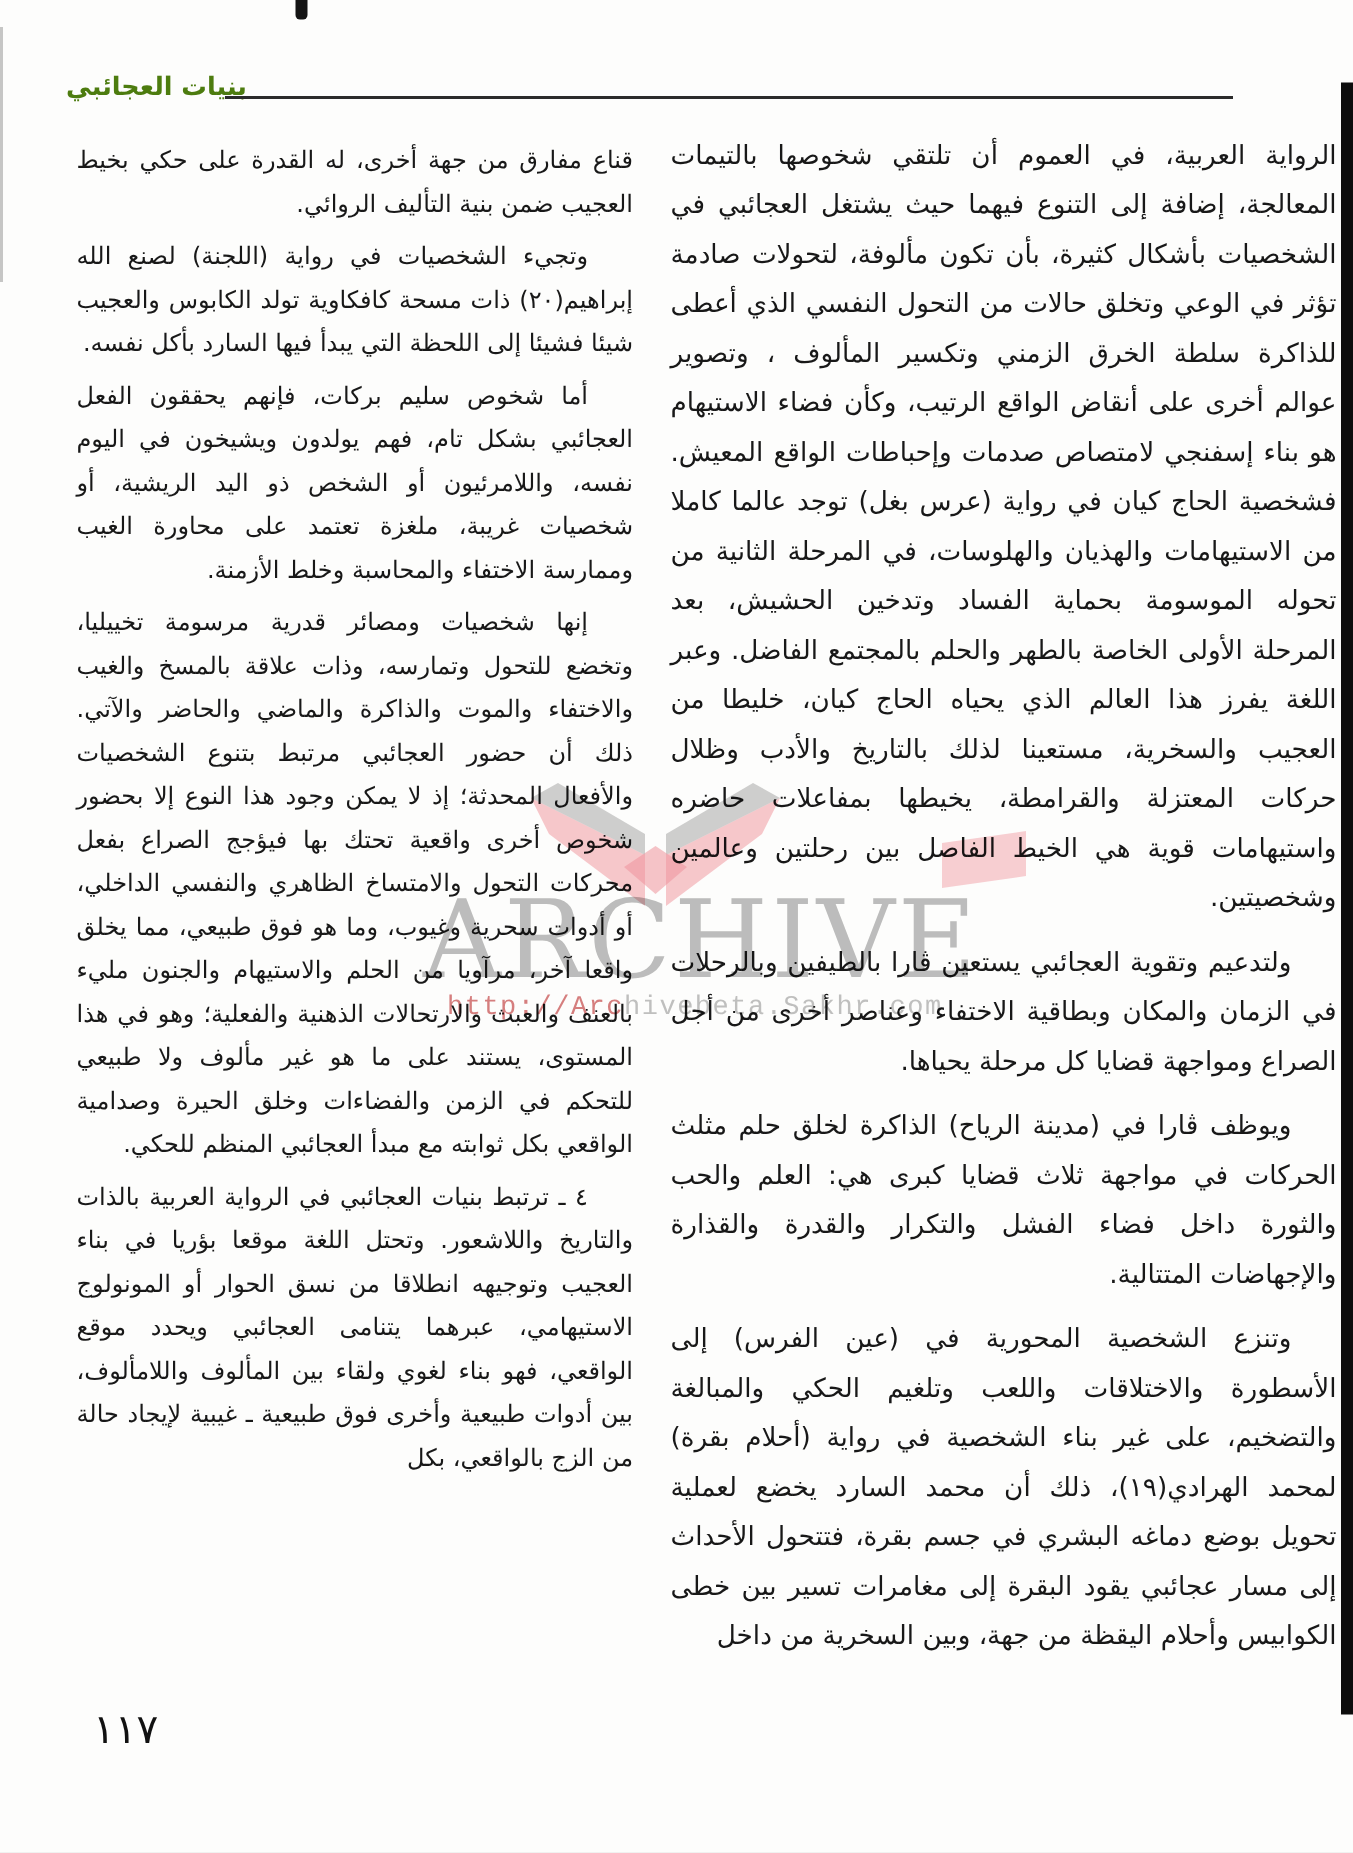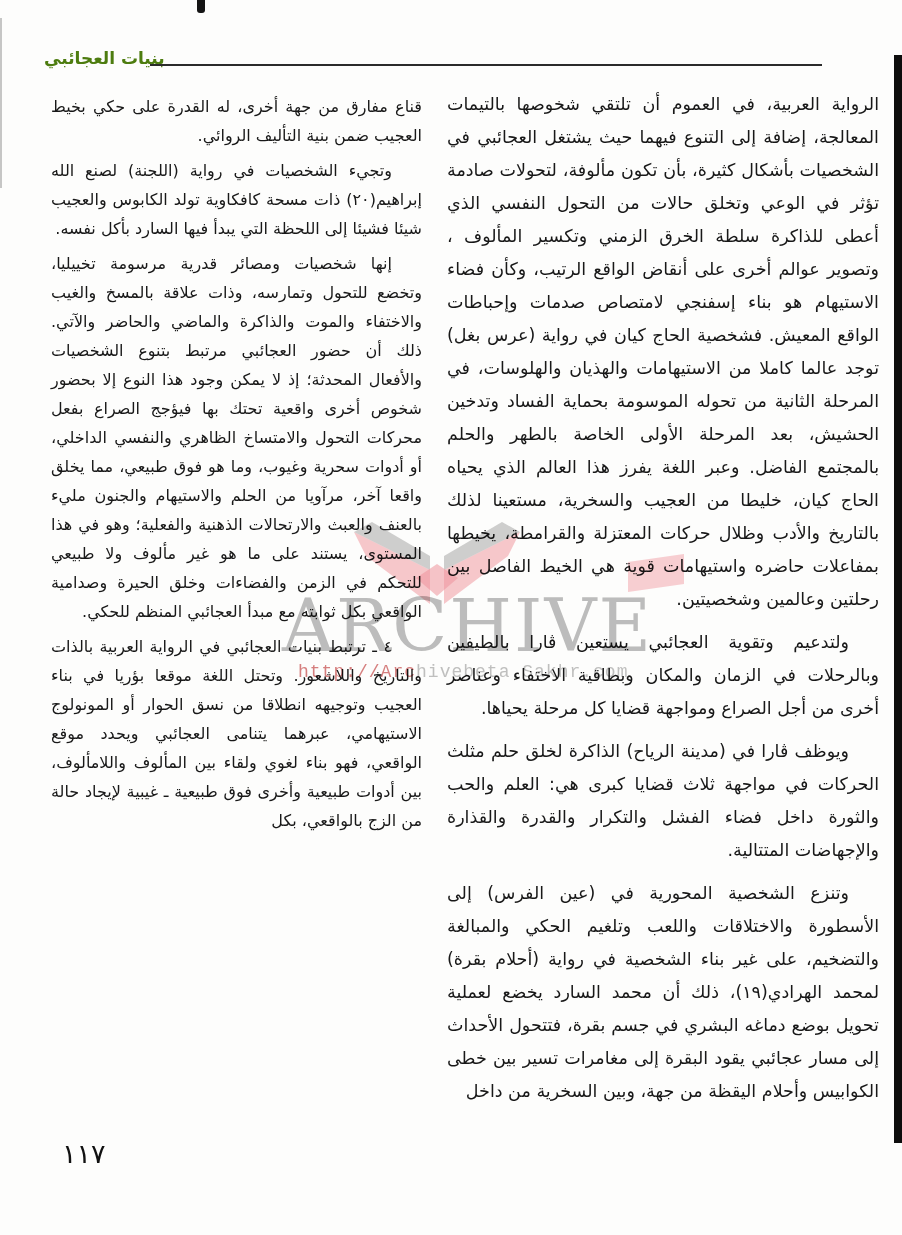--- a/index.html
+++ b/index.html
@@ -20,21 +20,21 @@
   .header-rule{
     position:absolute;left:150px;top:64px;width:672px;height:2px;
     background:#2b2b2b;
   }
   
   .col{
     position:absolute;direction:rtl;text-align:justify;color:#181818;
   }
   .col-right{left:447px;top:88px;width:444px;font-size:17.5px;line-height:33px;}
   .col-left{left:38px;top:92px;width:384px;font-size:16px;line-height:29px;}
-  .para{margin:0 12px 10px 0;}
+  .para{margin:0 0 10px 0;}
   .col-left .para{margin:0 0 6px 13px;}
   .para.indent{text-indent:30px;}
   
   .page-number{
     position:absolute;left:62px;top:1138px;
     font-size:27px;color:#111;direction:rtl;
   }
   
   .watermark{position:absolute;inset:0;pointer-events:none;}
   .wm-logo{position:absolute;left:352px;top:512px;mix-blend-mode:multiply;}
@@ -83,20 +83,21 @@
   <div class="col col-right">
     <p class="para">الرواية العربية، في العموم أن تلتقي شخوصها بالتيمات المعالجة، إضافة إلى التنوع فيهما حيث يشتغل العجائبي في الشخصيات بأشكال كثيرة، بأن تكون مألوفة، لتحولات صادمة تؤثر في الوعي وتخلق حالات من التحول النفسي الذي أعطى للذاكرة سلطة الخرق الزمني وتكسير المألوف ، وتصوير عوالم أخرى على أنقاض الواقع الرتيب، وكأن فضاء الاستيهام هو بناء إسفنجي لامتصاص صدمات وإحباطات الواقع المعيش. فشخصية الحاج كيان في رواية (عرس بغل) توجد عالما كاملا من الاستيهامات والهذيان والهلوسات، في المرحلة الثانية من تحوله الموسومة بحماية الفساد وتدخين الحشيش، بعد المرحلة الأولى الخاصة بالطهر والحلم بالمجتمع الفاضل. وعبر اللغة يفرز هذا العالم الذي يحياه الحاج كيان، خليطا من العجيب والسخرية، مستعينا لذلك بالتاريخ والأدب وظلال حركات المعتزلة والقرامطة، يخيطها بمفاعلات حاضره واستيهامات قوية هي الخيط الفاصل بين رحلتين وعالمين وشخصيتين.</p>
     <p class="para indent">ولتدعيم وتقوية العجائبي يستعين ڤارا بالطيفين وبالرحلات في الزمان والمكان وبطاقية الاختفاء وعناصر أخرى من أجل الصراع ومواجهة قضايا كل مرحلة يحياها.</p>
     <p class="para indent">ويوظف ڤارا في (مدينة الرياح) الذاكرة لخلق حلم مثلث الحركات في مواجهة ثلاث قضايا كبرى هي: العلم والحب والثورة داخل فضاء الفشل والتكرار والقدرة والقذارة والإجهاضات المتتالية.</p>
     <p class="para indent">وتنزع الشخصية المحورية في (عين الفرس) إلى الأسطورة والاختلاقات واللعب وتلغيم الحكي والمبالغة والتضخيم، على غير بناء الشخصية في رواية (أحلام بقرة) لمحمد الهرادي(١٩)، ذلك أن محمد السارد يخضع لعملية تحويل بوضع دماغه البشري في جسم بقرة، فتتحول الأحداث إلى مسار عجائبي يقود البقرة إلى مغامرات تسير بين خطى الكوابيس وأحلام اليقظة من جهة، وبين السخرية من داخل</p>
   </div>
 
   <div class="col col-left">
     <p class="para">قناع مفارق من جهة أخرى، له القدرة على حكي بخيط العجيب ضمن بنية التأليف الروائي.</p>
     <p class="para indent">وتجيء الشخصيات في رواية (اللجنة) لصنع الله إبراهيم(٢٠) ذات مسحة كافكاوية تولد الكابوس والعجيب شيئا فشيئا إلى اللحظة التي يبدأ فيها السارد بأكل نفسه.</p>
+    <p class="para indent">أما شخوص سليم بركات، فإنهم يحققون الفعل العجائبي بشكل تام، فهم يولدون ويشيخون في اليوم نفسه، واللامرئيون أو الشخص ذو اليد الريشية، أو شخصيات غريبة، ملغزة تعتمد على محاورة الغيب وممارسة الاختفاء والمحاسبة وخلط الأزمنة.</p>
     <p class="para indent">إنها شخصيات ومصائر قدرية مرسومة تخييليا، وتخضع للتحول وتمارسه، وذات علاقة بالمسخ والغيب والاختفاء والموت والذاكرة والماضي والحاضر والآتي. ذلك أن حضور العجائبي مرتبط بتنوع الشخصيات والأفعال المحدثة؛ إذ لا يمكن وجود هذا النوع إلا بحضور شخوص أخرى واقعية تحتك بها فيؤجج الصراع بفعل محركات التحول والامتساخ الظاهري والنفسي الداخلي، أو أدوات سحرية وغيوب، وما هو فوق طبيعي، مما يخلق واقعا آخر، مرآويا من الحلم والاستيهام والجنون مليء بالعنف والعبث والارتحالات الذهنية والفعلية؛ وهو في هذا المستوى، يستند على ما هو غير مألوف ولا طبيعي للتحكم في الزمن والفضاءات وخلق الحيرة وصدامية الواقعي بكل ثوابته مع مبدأ العجائبي المنظم للحكي.</p>
     <p class="para indent">٤ ـ ترتبط بنيات العجائبي في الرواية العربية بالذات والتاريخ واللاشعور. وتحتل اللغة موقعا بؤريا في بناء العجيب وتوجيهه انطلاقا من نسق الحوار أو المونولوج الاستيهامي، عبرهما يتنامى العجائبي ويحدد موقع الواقعي، فهو بناء لغوي ولقاء بين المألوف واللامألوف، بين أدوات طبيعية وأخرى فوق طبيعية ـ غيبية لإيجاد حالة من الزج بالواقعي، بكل</p>
   </div>
 
   <div class="watermark">
     <svg class="wm-logo" width="170" height="92" viewBox="0 0 170 92">
       <polygon points="2,20 78,58 78,92 14,44" fill="rgba(243,165,172,0.6)"></polygon>
       <polygon points="168,20 92,58 92,92 156,44" fill="rgba(243,165,172,0.6)"></polygon>
       <polygon points="2,20 78,58 78,44 20,10" fill="rgba(150,150,150,0.45)"></polygon>
       <polygon points="168,20 92,58 92,44 150,10" fill="rgba(150,150,150,0.45)"></polygon>

